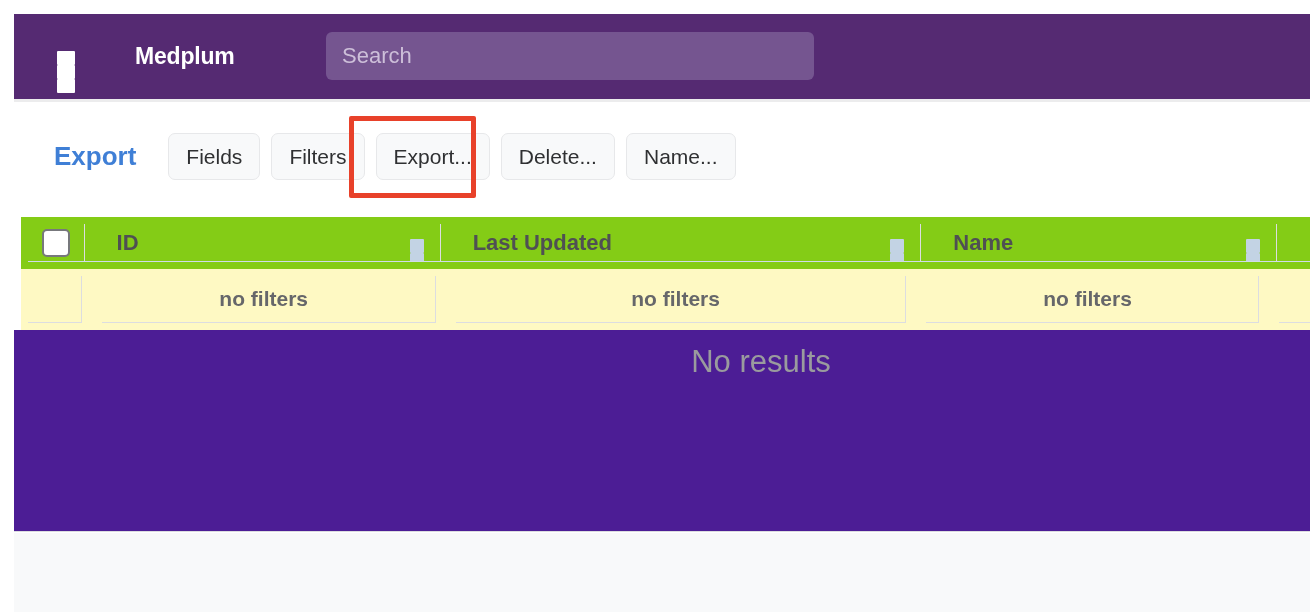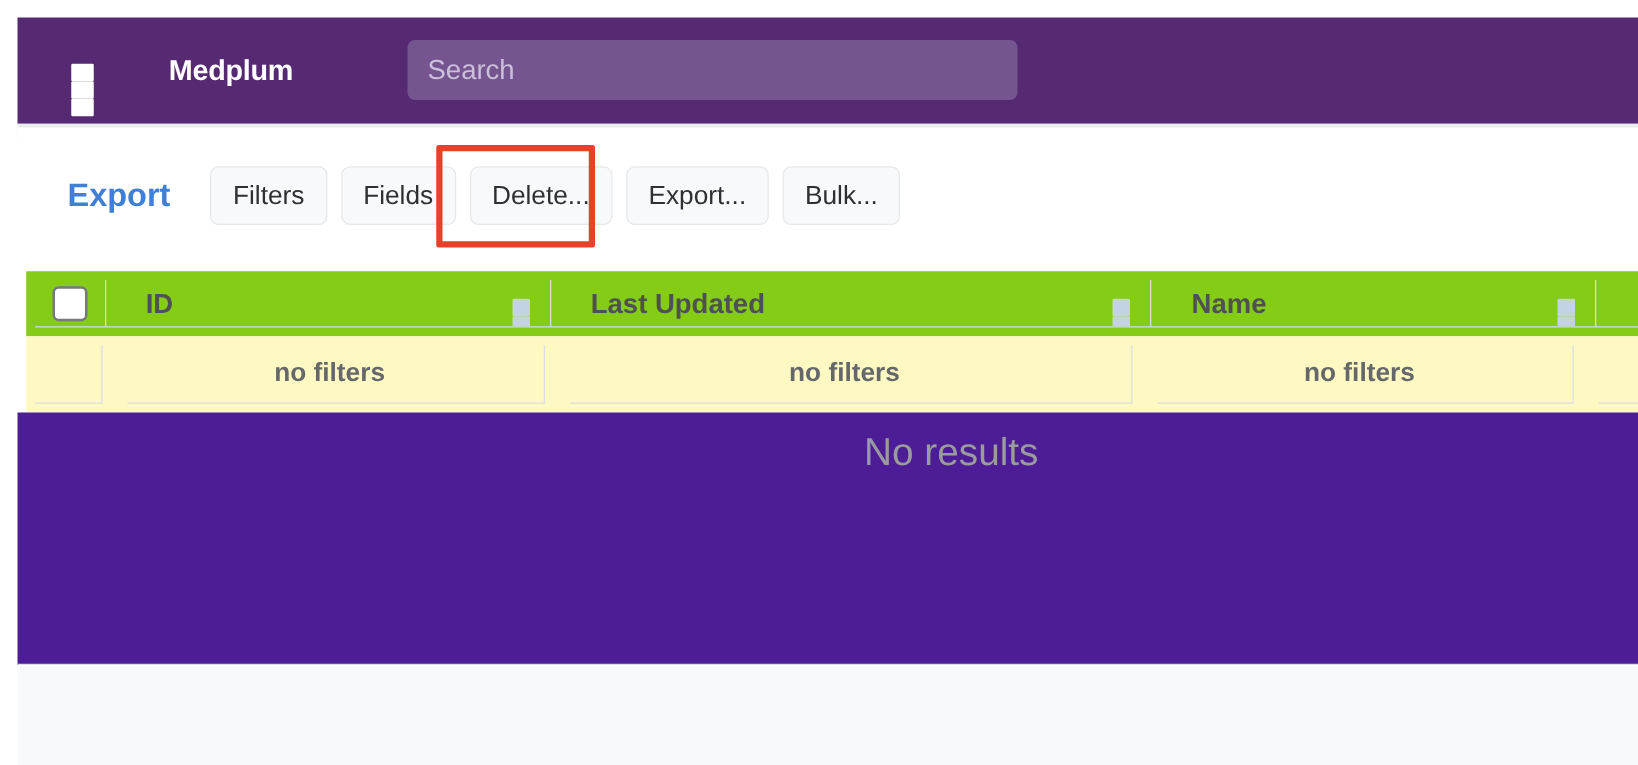--- a/index.html
+++ b/index.html
@@ -200,25 +200,25 @@
     <div class="brand">Medplum</div>
     <div class="search-wrap">
       <input class="search-input" type="text" placeholder="Search" style="">
     </div>
   </div>
   <div class="header-sep"></div>
 
   <div class="toolbar">
     <div class="page-title">Export</div>
     <div class="btn-group">
+      <button class="tbtn">Fields</button>
       <button class="tbtn">Filters</button>
-      <button class="tbtn">Fields</button>
+      <button class="tbtn">Export...</button>
       <button class="tbtn">Delete...</button>
-      <button class="tbtn">Export...</button>
-      <button class="tbtn">Bulk...</button>
+      <button class="tbtn">Name...</button>
     </div>
   </div>
   <div class="annotation-box"></div>
 
   <div class="table">
 
     <div class="trow head-row">
       <div class="cell check">
         <div class="chk"></div>
       </div>

